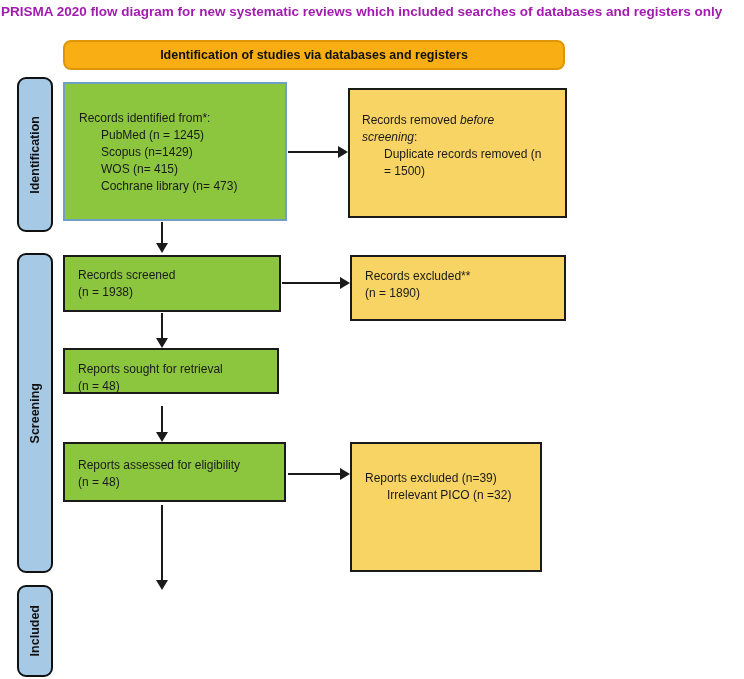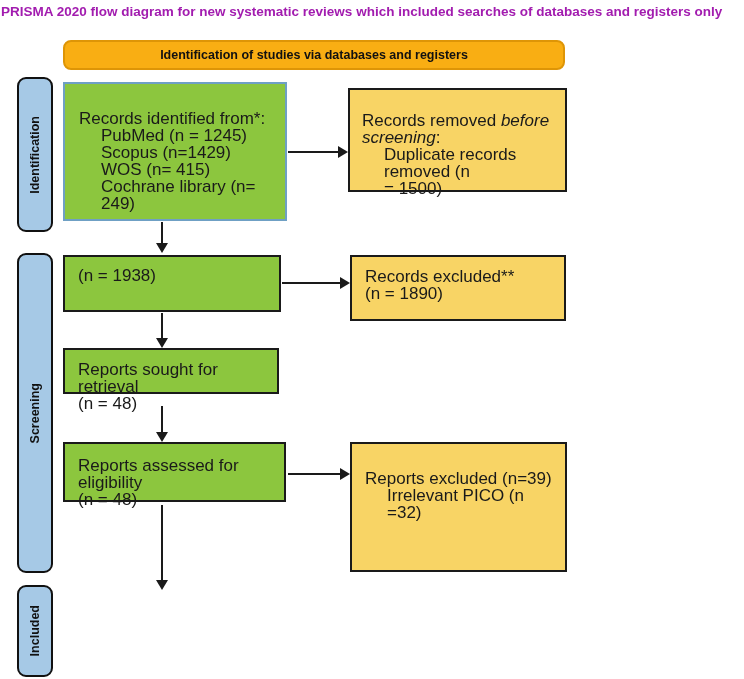--- a/index.html
+++ b/index.html
@@ -56,39 +56,39 @@
     font-size: 12.5px;
     white-space: nowrap;
     color: #111;
   }
   .side-identification { top: 77px;  height: 155px; }
   .side-screening      { top: 253px; height: 320px; }
   .side-included       { top: 585px; height: 92px;  }
 
   .node {
     position: absolute;
-    font-size: 17px;
+    font-size: 12px;
     line-height: 17px;
     color: #1a1a1a;
   }
   .green  { background: var(--green);  border: 2px solid #1a1a1a; }
   .yellow { background: var(--yellow); border: 2px solid #1a1a1a; }
   .blue-border { border: 2px solid var(--box1_border); }
 
   .ln { padding-left: 0; }
   .ln.indent { padding-left: 22px; }
   .it { font-style: italic; }
 
   .box-records-identified { left: 63px;  top: 82px;  width: 224px; height: 139px; padding: 26px 8px 0 14px; }
-  .box-records-removed    { left: 348px; top: 88px;  width: 219px; height: 104px; padding: 22px 8px 0 12px; }
+  .box-records-removed    { left: 348px; top: 88px;  width: 219px; height: 130px; padding: 22px 8px 0 12px; }
   .box-records-screened   { left: 63px;  top: 255px; width: 218px; height: 57px;  padding: 10px 8px 0 13px; }
   .box-records-excluded   { left: 350px; top: 255px; width: 216px; height: 66px;  padding: 11px 8px 0 13px; }
   .box-reports-sought     { left: 63px;  top: 348px; width: 216px; height: 46px;  padding: 11px 8px 16px 13px; }
   .box-reports-assessed   { left: 63px;  top: 442px; width: 223px; height: 60px;  padding: 13px 0 0 13px; }
-  .box-reports-excluded   { left: 350px; top: 442px; width: 217px; height: 130px; padding: 26px 8px 0 13px; }
+  .box-reports-excluded   { left: 350px; top: 442px; width: 192px; height: 130px; padding: 26px 8px 0 13px; }
   .box-studies-included   { left: 63px;  top: 590px; width: 218px; height: 83px;  padding: 9px 8px 0 13px; }
 
   .shaft { position: absolute; background: #1a1a1a; }
   .head-right {
     position: absolute; width: 0; height: 0;
     border-left: 10px solid #1a1a1a;
     border-top: 6px solid transparent;
     border-bottom: 6px solid transparent;
   }
   .head-down {
@@ -115,29 +115,30 @@
   </div>
   <div class="sidebox side-included">
     <span>Included</span>
   </div>
 
   <div class="node green blue-border box-records-identified">
       <div class="ln"><span>Records identified from*:</span></div>
       <div class="ln indent"><span>PubMed (n = 1245)</span></div>
       <div class="ln indent"><span>Scopus (n=1429)</span></div>
       <div class="ln indent"><span>WOS (n= 415)</span></div>
-      <div class="ln indent"><span>Cochrane library (n= 249)</span></div>
+      <div class="ln indent"><span>Cochrane library (n= 473)</span></div>
     </div>
   <div class="node yellow box-records-removed">
       <div class="ln"><span>Records removed </span><span class="it">before</span></div>
       <div class="ln"><span class="it">screening</span><span>:</span></div>
       <div class="ln indent"><span>Duplicate records removed (n</span></div>
       <div class="ln indent"><span>= 1500)</span></div>
     </div>
   <div class="node green box-records-screened">
+      <div class="ln"><span>Records screened</span></div>
       <div class="ln"><span>(n = 1938)</span></div>
     </div>
   <div class="node yellow box-records-excluded">
       <div class="ln"><span>Records excluded**</span></div>
       <div class="ln"><span>(n = 1890)</span></div>
     </div>
   <div class="node green box-reports-sought">
       <div class="ln"><span>Reports sought for retrieval</span></div>
       <div class="ln"><span>(n = 48)</span></div>
     </div>

